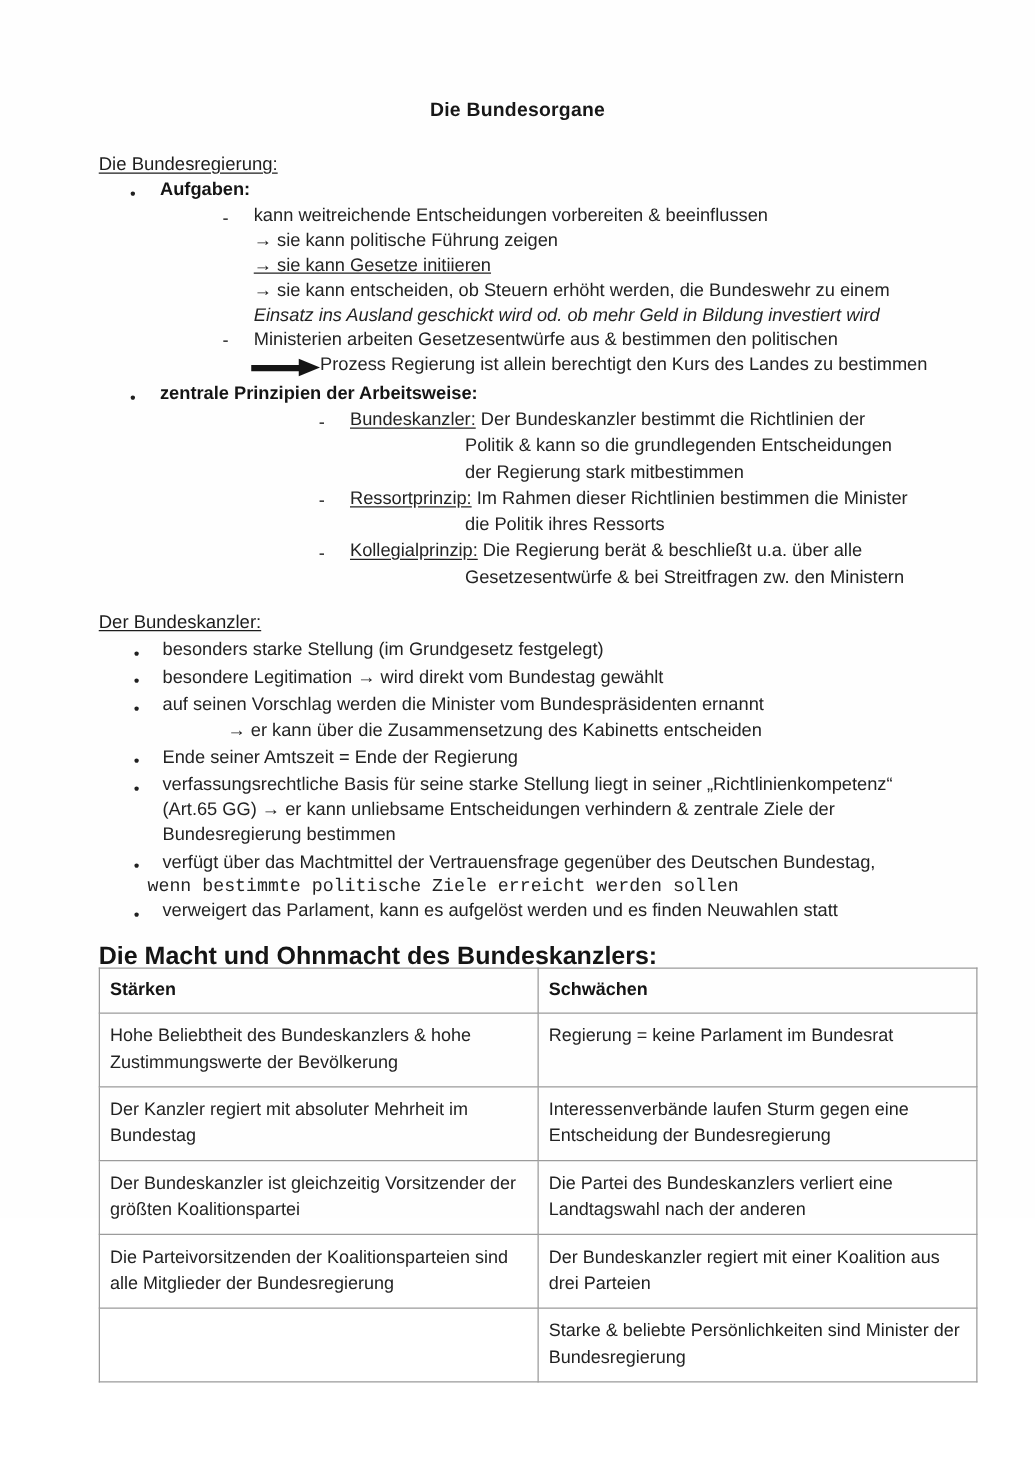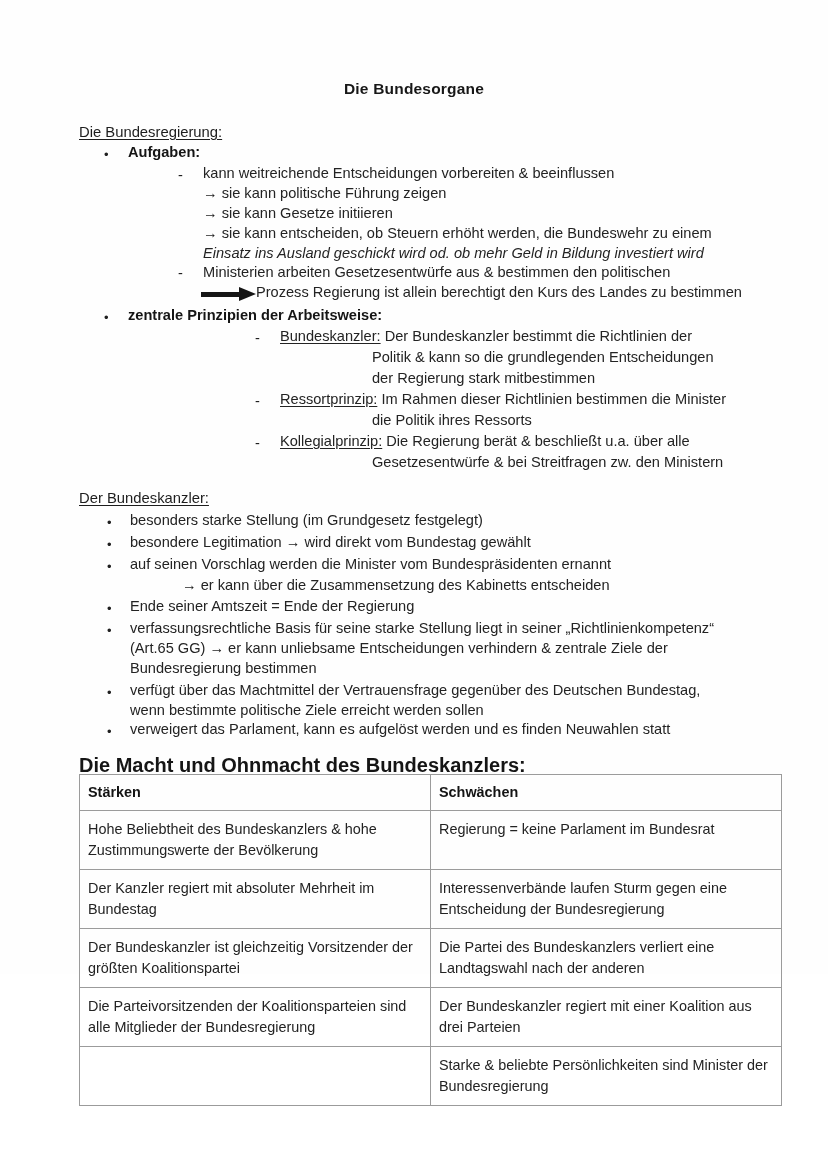--- a/index.html
+++ b/index.html
@@ -133,21 +133,21 @@
   <div class="line sec-head" style="left:79px; top:125px;">Die Bundesregierung:</div>
 
   <div class="bullet" style="left:104px; top:148px;">•</div>
   <div class="line bold" style="left:128px; top:145px;">Aufgaben:</div>
 
   <div class="dash" style="left:178px; top:168px;">-</div>
   <div class="line" style="left:203px; top:166px;text-align:right;">kann weitreichende Entscheidungen vorbereiten &amp; beeinflussen</div>
 
   <div class="line" style="left:203px; top:186px;">→ sie kann politische Führung zeigen</div>
 
-  <div class="line" style="left:203px; top:206px;">→ sie kann Gesetze initiieren</div>
+  <div class="line" style="left:203px; top:206px;text-decoration:underline;">→ sie kann Gesetze initiieren</div>
 
   <div class="line" style="left:203px; top:226px;">→ sie kann entscheiden, ob Steuern erhöht werden, die Bundeswehr zu einem</div>
 
   <div class="line" style="left:203px; top:246px;font-style:italic;">Einsatz ins Ausland geschickt wird od. ob mehr Geld in Bildung investiert wird</div>
 
   <div class="dash" style="left:178px; top:266px;">-</div>
   <div class="line" style="left:203px; top:265px;">Ministerien arbeiten Gesetzesentwürfe aus &amp; bestimmen den politischen</div>
 
   <div class="thick-arrow" style="left:201px; top:287px;">
     <div class="shaft"></div>
@@ -193,21 +193,21 @@
   <div class="bullet" style="left:107px; top:602px;">•</div>
   <div class="line" style="left:130px; top:599px;">Ende seiner Amtszeit = Ende der Regierung</div>
 
   <div class="bullet" style="left:107px; top:624px;">•</div>
   <div class="line" style="left:130px; top:621px;">verfassungsrechtliche Basis für seine starke Stellung liegt in seiner „Richtlinienkompetenz“</div>
   <div class="line" style="left:130px; top:641px;">(Art.65 GG) → er kann unliebsame Entscheidungen verhindern &amp; zentrale Ziele der</div>
   <div class="line" style="left:130px; top:661px;">Bundesregierung bestimmen</div>
 
   <div class="bullet" style="left:107px; top:686px;">•</div>
   <div class="line" style="left:130px; top:683px;">verfügt über das Machtmittel der Vertrauensfrage gegenüber des Deutschen Bundestag,</div>
-  <div class="line" style="left:130px; top:703px;">wenn bestimmte politische Ziele erreicht werden sollen</div>
+  <div class="line" style="left:118px; top:703px;font-family:Liberation Mono, monospace;">wenn bestimmte politische Ziele erreicht werden sollen</div>
 
   <div class="bullet" style="left:107px; top:725px;">•</div>
   <div class="line" style="left:130px; top:722px;">verweigert das Parlament, kann es aufgelöst werden und es finden Neuwahlen statt</div>
 
   <div class="line bold" style="left:79px; top:755px; font-size:20px;">Die Macht und Ohnmacht des Bundeskanzlers:</div>
 
   <table class="tbl">
     <tbody>
       <tr>
         <td class="col-l hd">Stärken</td>

